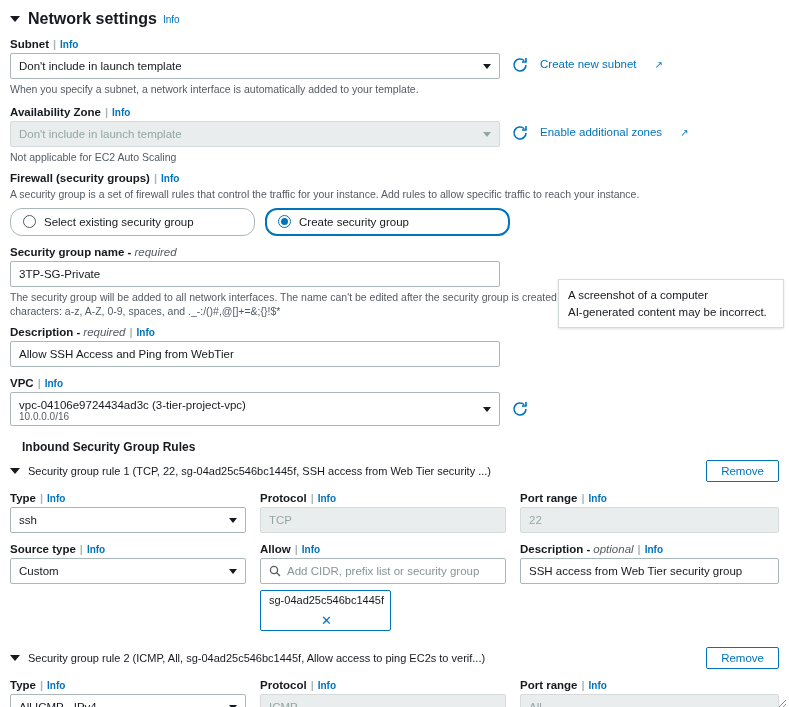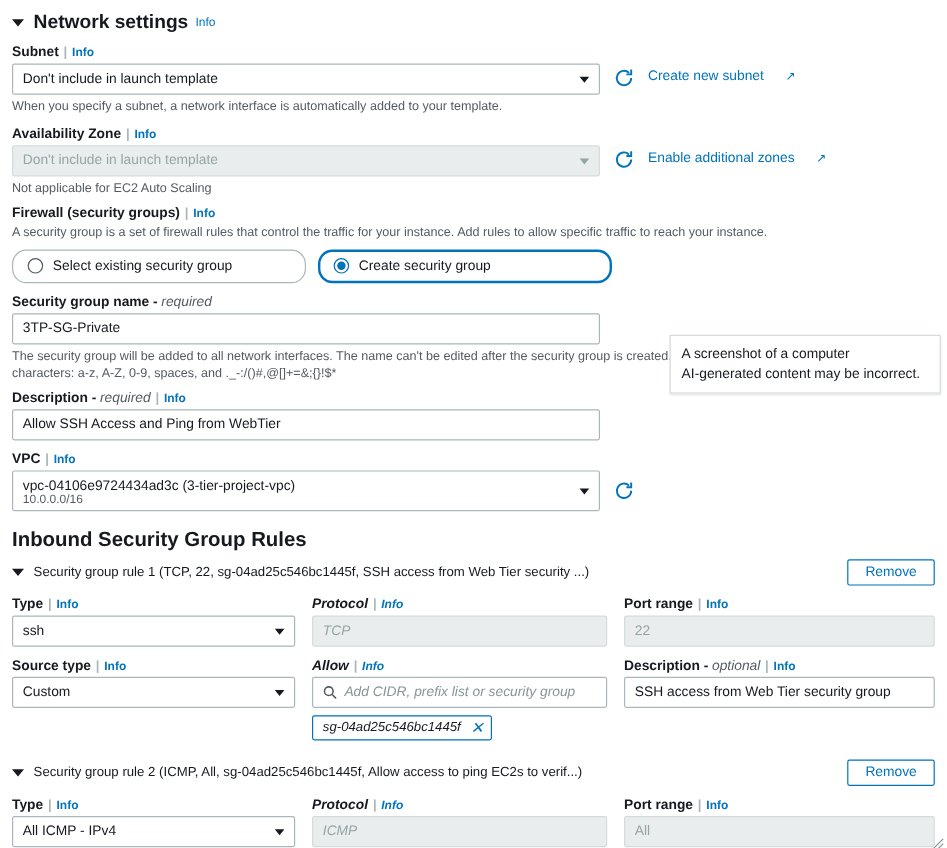--- a/index.html
+++ b/index.html
@@ -159,23 +159,23 @@
     left: 50%; top: 50%;
     width: 7px; height: 7px;
     margin: -3.5px 0 0 -3.5px;
     background: #0073bb;
     border-radius: 50%;
   }
   .mt10 { margin-top: 10px; }
   .mt8 { margin-top: 8px; }
 
   .rules-title {
-    font-size: 17px;
+    font-size: 12px;
     font-weight: bold;
-    margin: 14px 0 6px 0;
+    margin: 14px 0 6px 12px;
   }
   .rule-header {
     display: flex;
     align-items: center;
     justify-content: space-between;
     margin-bottom: 10px;
   }
   .rule-header-left {
     display: flex;
     align-items: center;
@@ -193,21 +193,21 @@
     cursor: pointer;
     font-family: "Liberation Sans", sans-serif;
   }
 
   .grid3 {
     display: flex;
     gap: 14px;
   }
   .col { flex: 1; min-width: 0; }
   .col.narrow { flex: 0 0 236px; }
-  .col.mid { flex: 0 0 246px; font-style: italic; }
+  .col.mid { flex: 0 0 246px; }
 
   .search-input {
     display: flex;
     align-items: center;
     gap: 6px;
   }
   .search-icon {
     flex: 0 0 auto;
     display: inline-flex;
   }
@@ -215,20 +215,21 @@
     display: inline-flex;
     align-items: center;
     gap: 8px;
     border: 1px solid #0073bb;
     border-radius: 2px;
     background: #fff;
     font-size: 11px;
     padding: 3px 6px 3px 8px;
     margin-top: 6px;
     color: #16191f;
+    flex-direction: column;
   }
   .token .x {
     color: #0073bb;
     font-size: 13px;
     line-height: 1;
     cursor: pointer;
   }
   .tooltip {
     position: absolute;
     left: 558px;

